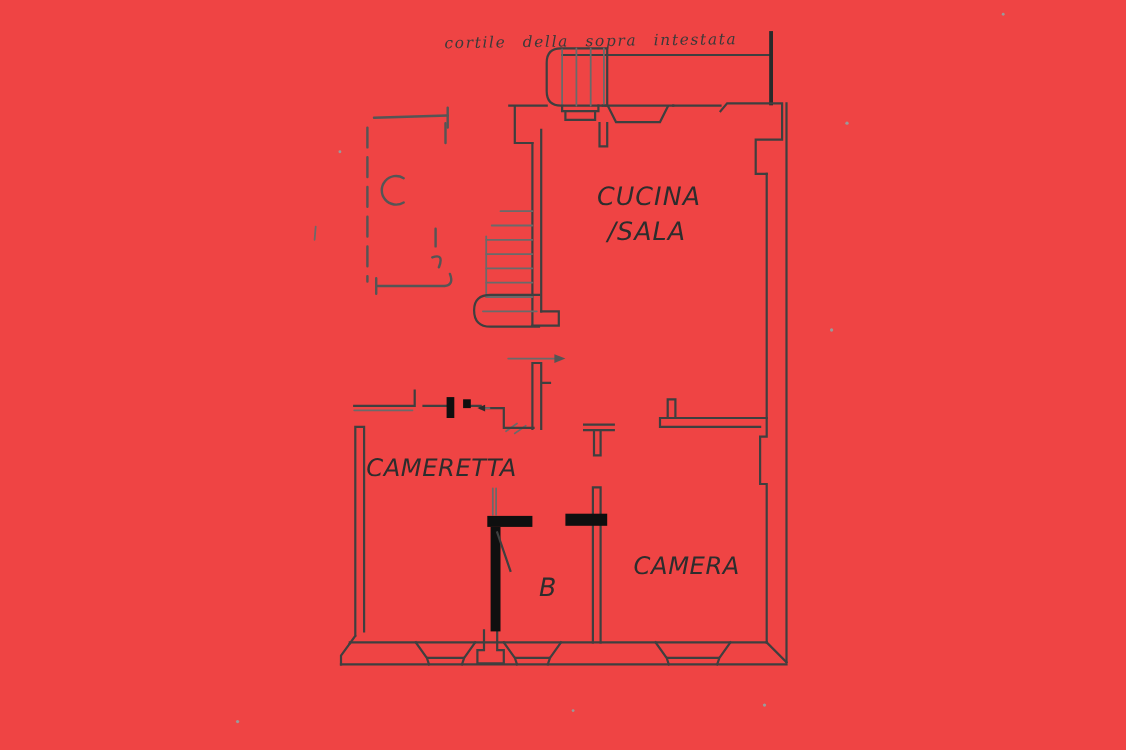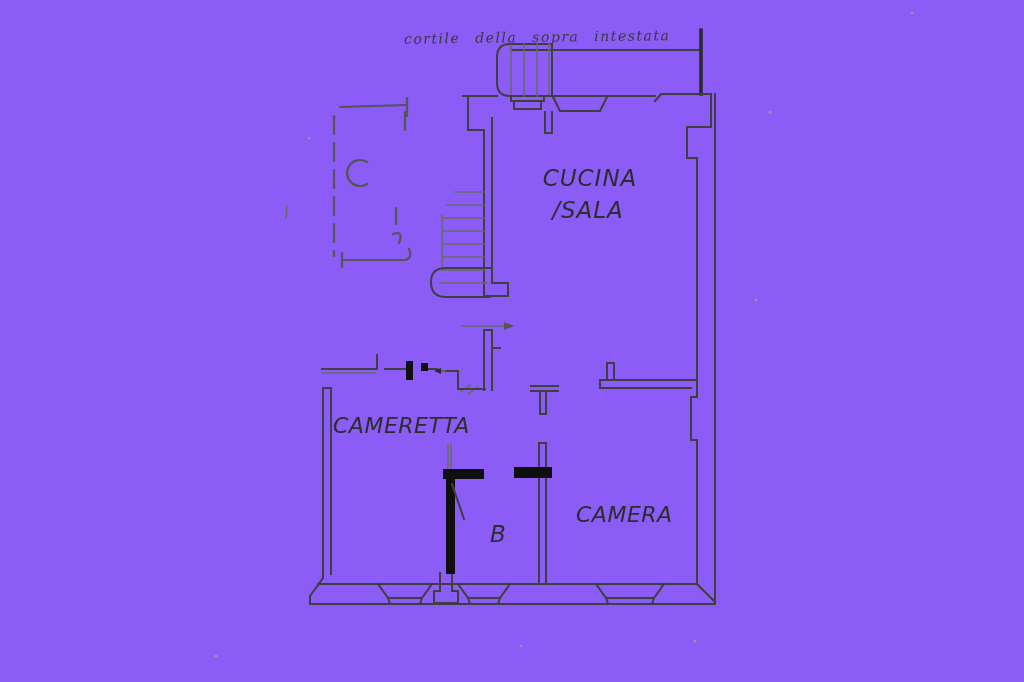--- a/index.html
+++ b/index.html
@@ -1,16 +1,16 @@
 <!DOCTYPE html>
 <html><head>
 <meta charset="utf-8">
 <style>
   html,body{margin:0;padding:0;background:#ffffff;}
-  .page{position:relative;width:1024px;height:682px;background:#8b5cf6;overflow:hidden;
+  .page{position:relative;width:1024px;height:682px;background:#ef4444;overflow:hidden;
         font-family:"DejaVu Sans","Liberation Sans",sans-serif;}
   svg{position:absolute;left:0;top:0;}
   .wall{stroke:#3f3f3f;stroke-width:2;fill:none;stroke-linecap:square;}
   .wall-thick{stroke:#2a2a2a;stroke-width:3.5;fill:none;stroke-linecap:square;}
   .light{stroke:#6a6a6a;stroke-width:1.6;fill:none;stroke-linecap:round;}
   .sketch{stroke:#555555;stroke-width:2.2;fill:none;stroke-linecap:round;}
   .blackfill{fill:#0f0f0f;stroke:none;}
   .room-label{fill:#2d2d2d;font-style:italic;font-weight:500;
               font-family:"DejaVu Sans","Liberation Sans",sans-serif;}
   .hand-note{fill:#3a3a3a;font-style:italic;font-size:14px;letter-spacing:1.5px;word-spacing:9px;

